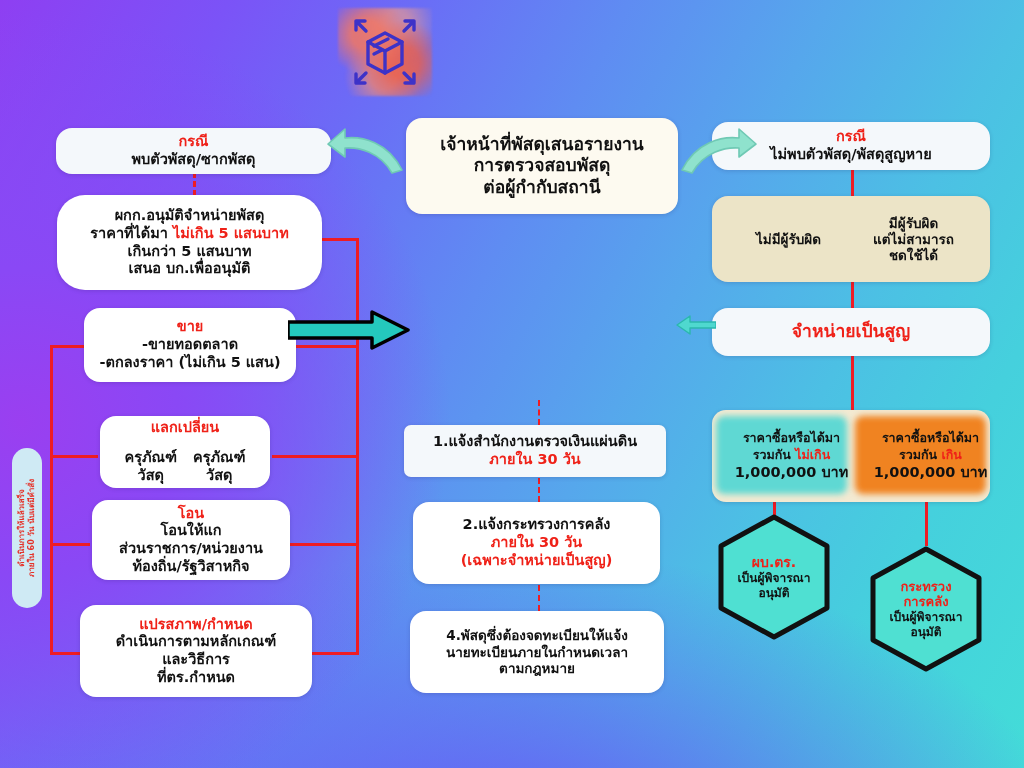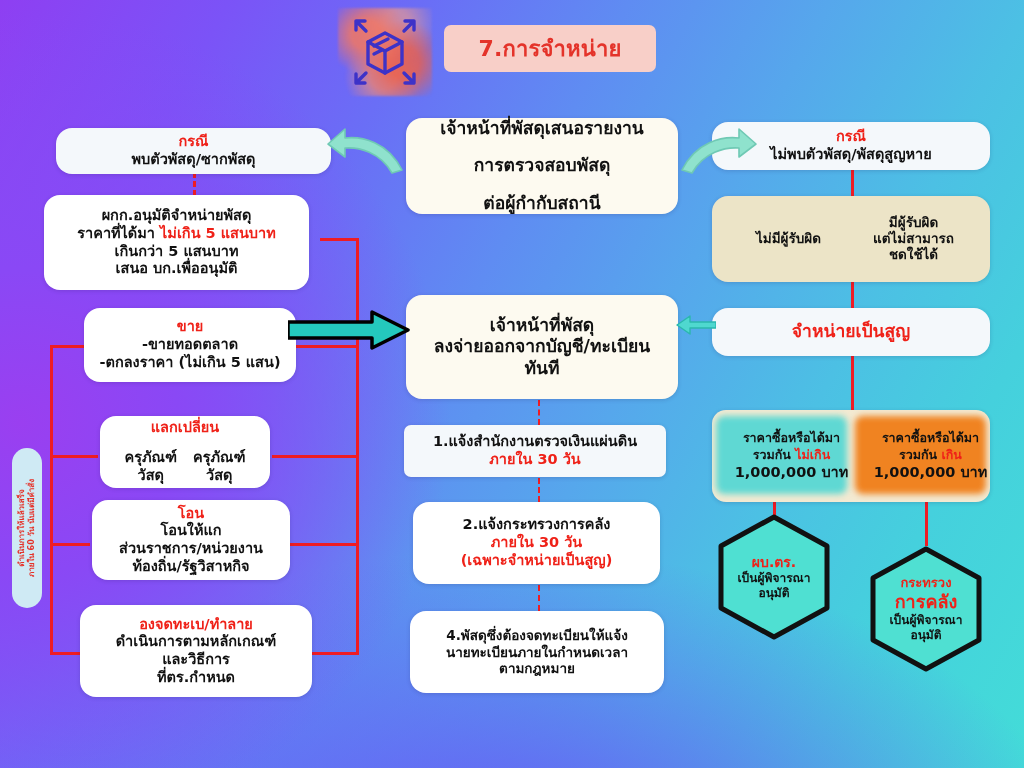--- a/index.html
+++ b/index.html
@@ -111,21 +111,20 @@
   .split {
     flex-direction: row;
     align-items: center;
     justify-content: space-between;
     padding: 8px 14px;
   }
   .split .col {
     flex: 1;
     text-align: center;
     line-height: 1.2;
-    font-family: Liberation Serif, serif;
   }
 
   
   #money-box {
     position: absolute;
     left: 712px; top: 410px;
     width: 278px; height: 92px;
     background: #f3ead2;
     border-radius: 14px;
     display: flex;
@@ -209,23 +208,20 @@
         <path d="M44 44 L58 37"></path>
         <path d="M44 52 L52 48"></path>
         <path d="M26 28 l0 -9 l9 0 M26 19 l10 10"></path>
         <path d="M84 28 l0 -9 l-9 0 M84 19 l-10 10"></path>
         <path d="M26 72 l0 9 l9 0 M26 81 l10 -10"></path>
         <path d="M84 72 l0 9 l-9 0 M84 81 l-10 -10"></path>
       </g>
     </svg>
   </div>
 
-  <div id="title-pill">
-    <span>7.การจำหน่าย</span>
-  </div>
 
   <div class="ln dash-v" style="left:193px; top:172px; height:24px;"></div>
 
   <div class="ln" style="left:851px; top:170px; width:3px; height:28px;"></div>
 
   <div class="ln" style="left:851px; top:281px; width:3px; height:28px;"></div>
 
   <div class="ln" style="left:851px; top:355px; width:3px; height:57px;"></div>
 
   <div class="ln" style="left:773px; top:500px; width:3px; height:46px;"></div>
@@ -270,21 +266,21 @@
     <svg width="40" height="22" viewBox="0 0 40 22">
       <path d="M40 8 L14 8 L14 2 L1 11 L14 20 L14 14 L40 14 Z" fill="#4fd8cf" stroke="#2bb7ad" stroke-width="1.4" stroke-linejoin="round"></path>
     </svg>
   </div>
 
   <div class="box ice" style="left:56px; top:128px; width:275px; height:46px;">
     <div class="red t14">กรณี</div>
     <div class="t14">พบตัวพัสดุ/ซากพัสดุ</div>
   </div>
 
-  <div class="box" style="left:44px; top:195px; width:265px; height:95px;">
+  <div class="box" style="left:57px; top:195px; width:265px; height:95px;border-radius:28px;">
     <div class="t14">ผกก.อนุมัติจำหน่ายพัสดุ</div>
     <div class="t14">
       <span>ราคาที่ได้มา </span><span class="red">ไม่เกิน 5 แสนบาท</span>
     </div>
     <div class="t14">เกินกว่า 5 แสนบาท</div>
     <div class="t14">เสนอ บก.เพื่ออนุมัติ</div>
   </div>
 
   <div class="box" style="left:84px; top:308px; width:212px; height:74px;">
     <div class="red t14">ขาย</div>
@@ -307,42 +303,37 @@
   </div>
 
   <div class="box" style="left:92px; top:500px; width:198px; height:80px;">
     <div class="red t14">โอน</div>
     <div class="t14">โอนให้แก</div>
     <div class="t14">ส่วนราชการ/หน่วยงาน</div>
     <div class="t14">ท้องถิ่น/รัฐวิสาหกิจ</div>
   </div>
 
   <div class="box" style="left:80px; top:605px; width:232px; height:92px;">
-    <div class="red t14">องจดทะเบ/ทำลาย</div>
+    <div class="red t14">แปรสภาพ/กำหนด</div>
     <div class="t14">ดำเนินการตามหลักเกณฑ์</div>
     <div class="t14">และวิธีการ</div>
     <div class="t14">ที่ตร.กำหนด</div>
   </div>
 
   <div id="side-label">
     <span>ดำเนินการให้แล้วเสร็จ
 ภายใน 60 วัน นับแต่มีคำสั่ง</span>
   </div>
 
-  <div class="box cream" style="left:406px; top:118px; width:272px; height:96px;gap:16px;">
+  <div class="box cream" style="left:406px; top:118px; width:272px; height:96px;">
     <div class="t17">เจ้าหน้าที่พัสดุเสนอรายงาน</div>
     <div class="t17">การตรวจสอบพัสดุ</div>
     <div class="t17">ต่อผู้กำกับสถานี</div>
   </div>
 
-  <div class="box cream" style="left:406px; top:295px; width:272px; height:104px;">
-    <div class="t17">เจ้าหน้าที่พัสดุ</div>
-    <div class="t17">ลงจ่ายออกจากบัญชี/ทะเบียน</div>
-    <div class="t17">ทันที</div>
-  </div>
 
   <div class="box ice" style="left:404px; top:425px; width:262px; height:52px;border-radius:7px;">
     <div class="t14">1.แจ้งสำนักงานตรวจเงินแผ่นดิน</div>
     <div class="red t14">ภายใน 30 วัน</div>
   </div>
 
   <div class="box" style="left:413px; top:502px; width:247px; height:82px;">
     <div class="t14">2.แจ้งกระทรวงการคลัง</div>
     <div class="red t14">ภายใน 30 วัน</div>
     <div class="red t14">(เฉพาะจำหน่ายเป็นสูญ)</div>
@@ -401,19 +392,19 @@
       <div>อนุมัติ</div>
     </div>
   </div>
 
   <div class="hex" style="left:868px; top:546px;">
     <svg width="116" height="126" viewBox="0 0 116 126">
       <polygon points="58,3 111,32 111,94 58,123 5,94 5,32" fill="#4fe0d2" stroke="#111111" stroke-width="5" stroke-linejoin="round"></polygon>
     </svg>
     <div class="hex-txt">
       <div class="red" style="font-size:13px;">กระทรวง</div>
-      <div class="red" style="font-size:18px;">การคลัง</div>
+      <div class="red" style="font-size:13px;">การคลัง</div>
       <div>เป็นผู้พิจารณา</div>
       <div>อนุมัติ</div>
     </div>
   </div>
 
 </div>
 
 </body></html>

